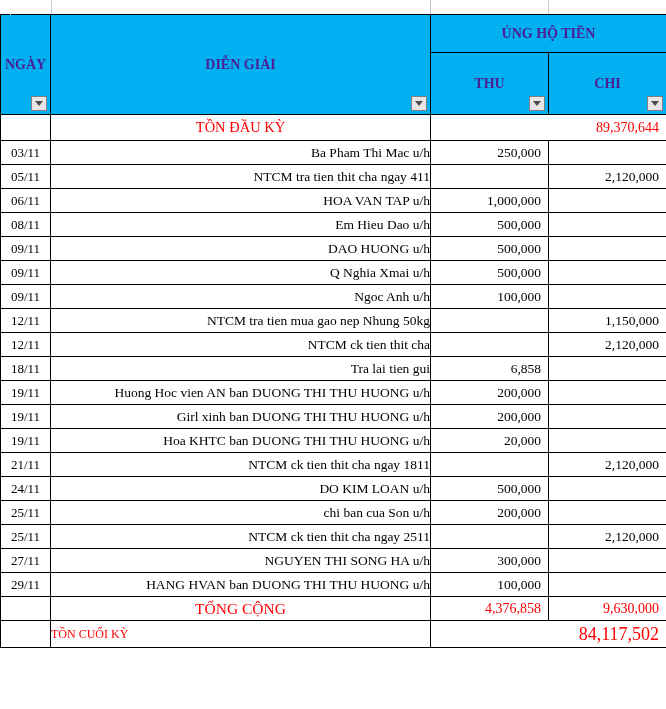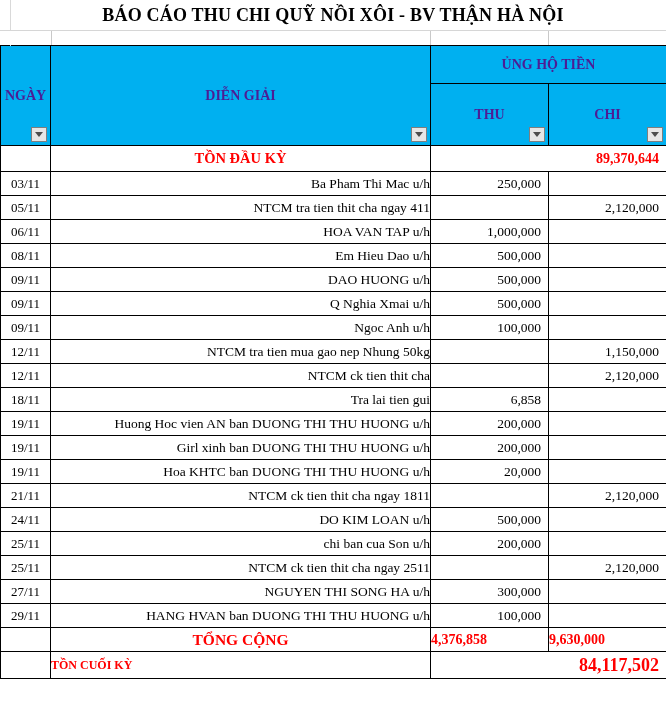--- a/index.html
+++ b/index.html
@@ -37,38 +37,37 @@
     display:flex; align-items:center; justify-content:center; cursor:pointer;
   }
   .tri { width:0; height:0; border-left:4px solid transparent;
          border-right:4px solid transparent; border-top:5px solid #4d4d4d; }
 
   tr.data-row { height:24px; }
   .c-date { text-align:center; font-size:13px; vertical-align:middle; }
   .c-desc { text-align:right; font-size:13.5px; padding-left:4px; vertical-align:middle; }
   .c-num  { text-align:right; font-size:13.5px; padding-right:7px; vertical-align:middle; }
 
-  .red { color:#FF0000; font-weight:bold; }
+  .red { color:#FF0000; font-weight:normal; }
   tr.opening-row { height:26px; }
   .opening-label { text-align:center; font-size:14.5px; }
   .opening-amount { text-align:right; font-size:14px; padding-right:7px; }
   tr.total-row { height:24px; }
   .total-label { text-align:center; font-size:15.5px; }
-  .total-num { font-size:14px; padding-right:7px; }
+  .total-num { text-align:right; font-size:14px; padding-right:7px;padding-left:33px; }
   tr.closing-row { height:27px; }
   .closing-label { text-align:left; font-size:12px; }
   .closing-amount { text-align:right; font-size:18px; padding-right:7px; }
 </style>
 </head>
 <body>
 
 <div class="sheet">
 
   <div class="colA-gridline"></div>
-  <div class="title-row r1">BÁO CÁO THU CHI QUỸ NỒI XÔI - BV THẬN HÀ NỘI</div>
 
   <div class="gap-row">
     <div class="gap-line g1"></div>
     <div class="gap-line g2"></div>
     <div class="gap-line g3"></div>
   </div>
 
   <table>
     <colgroup>
       <col style="width:50px">

